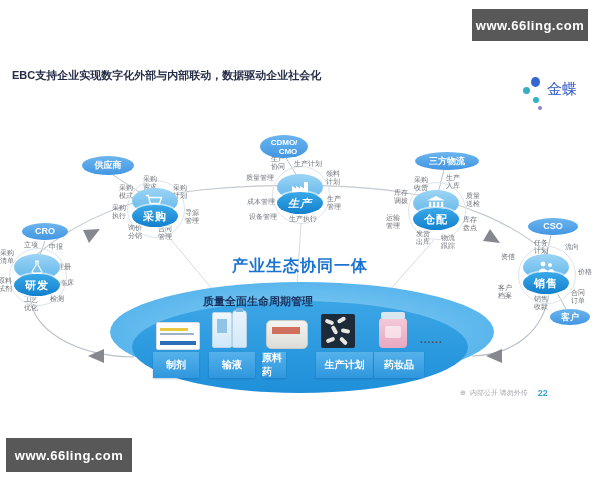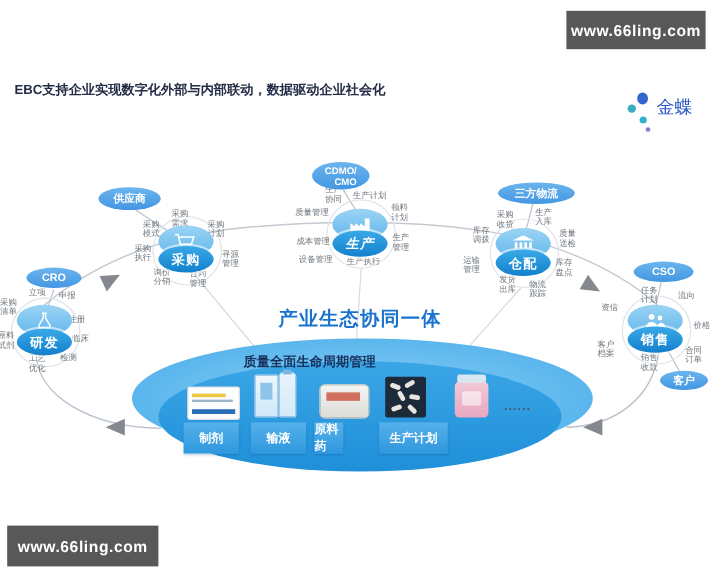--- a/index.html
+++ b/index.html
@@ -274,15 +274,21 @@
   </div>
   <div class="pimg" style="left:379px;top:318px;">
       <div class="jar"></div>
     </div>
   <span class="dots">......</span>
 
   <div class="pbtn" style="left:153px;width:46px;">制剂</div>
   <div class="pbtn" style="left:209px;width:46px;">输液</div>
   <div class="pbtn" style="left:262px;width:24px;">原料药</div>
   <div class="pbtn" style="left:316px;width:57px;">生产计划</div>
-
+  <div class="pbtn" style="left:374px;width:50px;">药妆品</div>
+
+  <div class="footer">
+    <span>⊕</span>
+    <span>内部公开 请勿外传</span>
+    <span class="page">22</span>
+  </div>
 
 </div>
 
 </body></html>

